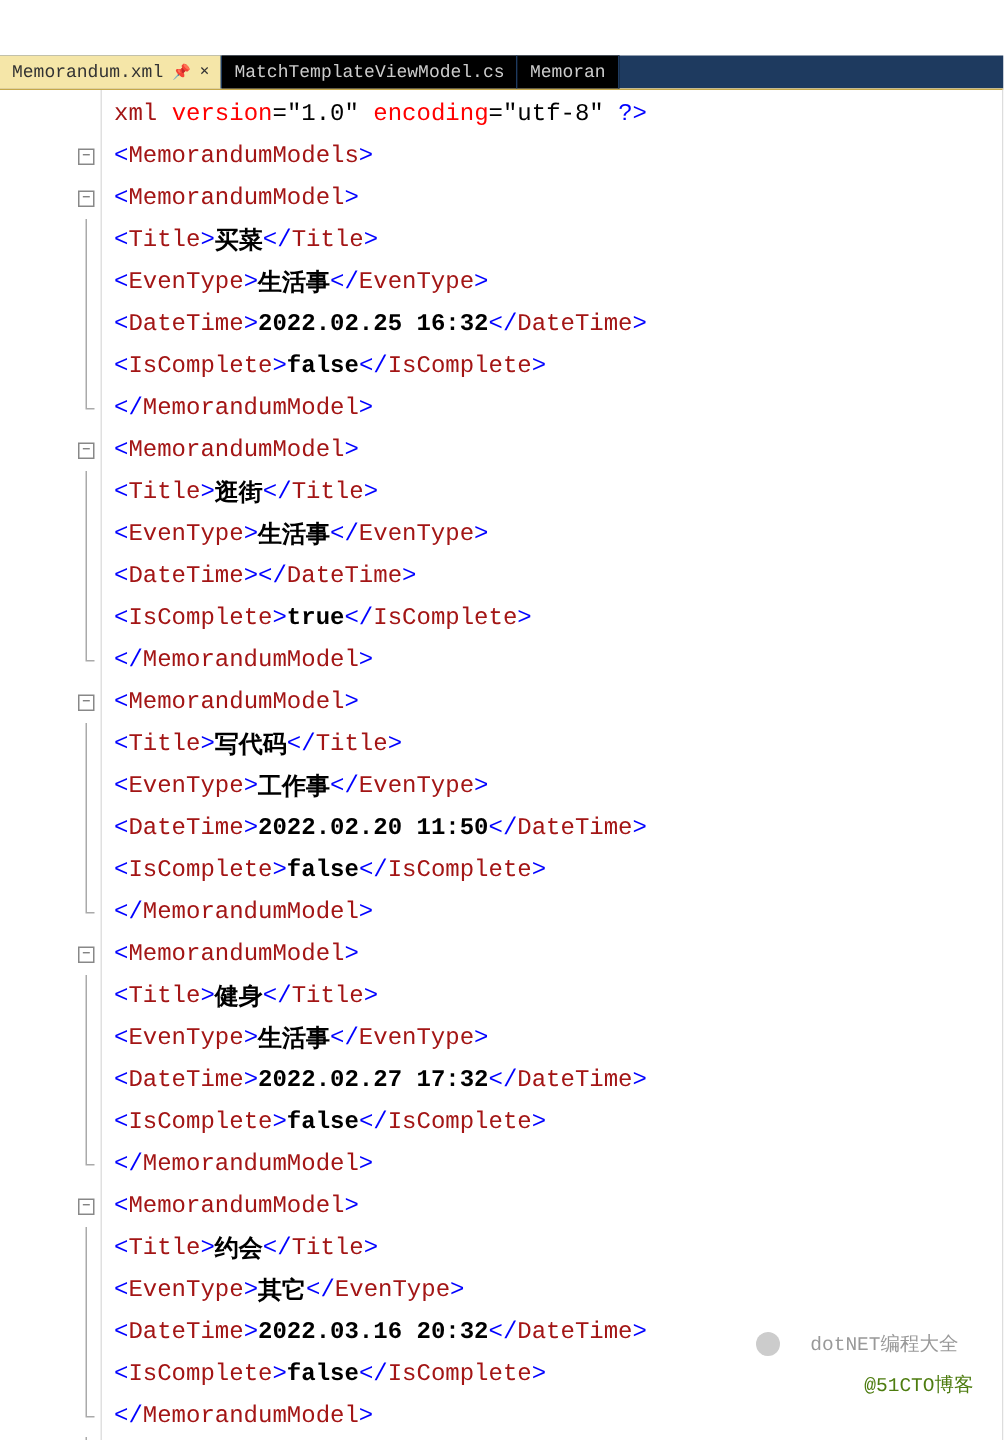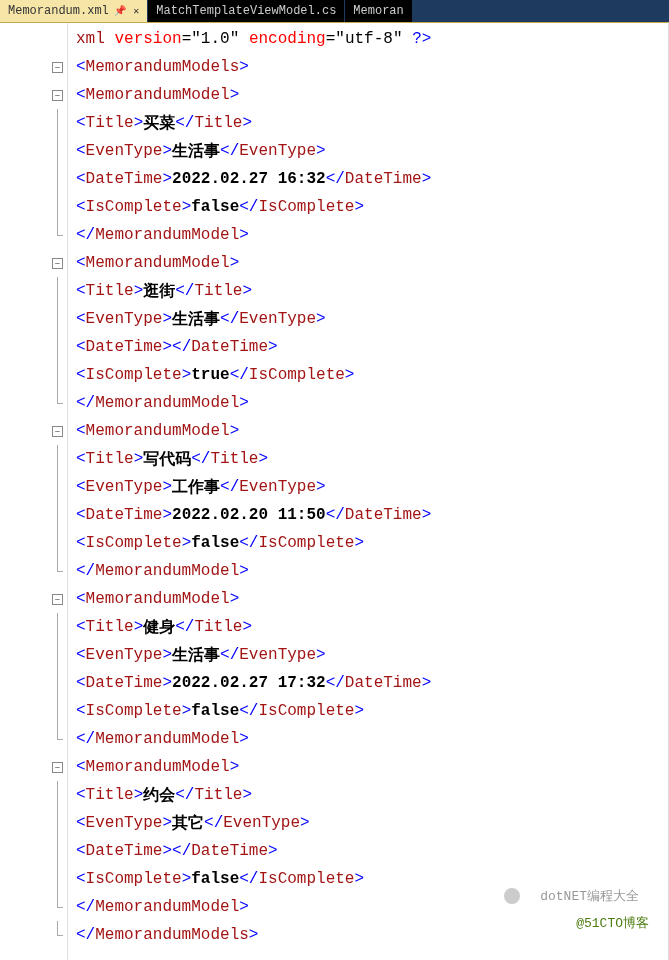--- a/index.html
+++ b/index.html
@@ -10,20 +10,21 @@
       width: 669px;
       height: 960px;
       overflow: hidden;
       position: relative;
     }
     .tabs {
       display: flex;
       background: #1e3a5f;
       height: 22px;
       align-items: center;
+      margin-top: 37px;
     }
     .tab {
       padding: 2px 8px;
       color: #ccc;
       font-size: 12px;
       background: #000000;
       height: 100%;
       display: flex;
       align-items: center;
       border-right: 1px solid #1e3a5f;
@@ -260,21 +261,21 @@
         <div class="fold-line end"></div>
         <div class="fold-end-tick"></div>
       </div>
     </div>
   <div class="code" id="code">
       <div class="code-line"><span class="xml-decl"><span class="tag-name">xml</span> <span class="xml-attr-name">version</span><span class="xml-attr-eq">=</span><span class="xml-attr-val">"1.0"</span> <span class="xml-attr-name">encoding</span><span class="xml-attr-eq">=</span><span class="xml-attr-val">"utf-8"</span> <span class="xml-decl">?&gt;</span></span></div>
       <div class="code-line"><span class="tag-bracket">&lt;</span><span class="tag-name">MemorandumModels</span><span class="tag-bracket">&gt;</span></div>
       <div class="code-line"><span class="tag-bracket">&lt;</span><span class="tag-name">MemorandumModel</span><span class="tag-bracket">&gt;</span></div>
       <div class="code-line">    <span class="tag-bracket">&lt;</span><span class="tag-name">Title</span><span class="tag-bracket">&gt;</span><span class="text-content">买菜</span><span class="tag-bracket">&lt;/</span><span class="tag-name">Title</span><span class="tag-bracket">&gt;</span></div>
       <div class="code-line">    <span class="tag-bracket">&lt;</span><span class="tag-name">EvenType</span><span class="tag-bracket">&gt;</span><span class="text-content">生活事</span><span class="tag-bracket">&lt;/</span><span class="tag-name">EvenType</span><span class="tag-bracket">&gt;</span></div>
-      <div class="code-line">    <span class="tag-bracket">&lt;</span><span class="tag-name">DateTime</span><span class="tag-bracket">&gt;</span><span class="text-content">2022.02.27 16:32</span><span class="tag-bracket">&lt;/</span><span class="tag-name">DateTime</span><span class="tag-bracket">&gt;</span></div>
+      <div class="code-line">    <span class="tag-bracket">&lt;</span><span class="tag-name">DateTime</span><span class="tag-bracket">&gt;</span><span class="text-content">2022.02.25 16:32</span><span class="tag-bracket">&lt;/</span><span class="tag-name">DateTime</span><span class="tag-bracket">&gt;</span></div>
       <div class="code-line">    <span class="tag-bracket">&lt;</span><span class="tag-name">IsComplete</span><span class="tag-bracket">&gt;</span><span class="text-content">false</span><span class="tag-bracket">&lt;/</span><span class="tag-name">IsComplete</span><span class="tag-bracket">&gt;</span></div>
       <div class="code-line"><span class="tag-bracket">&lt;/</span><span class="tag-name">MemorandumModel</span><span class="tag-bracket">&gt;</span></div>
       <div class="code-line"><span class="tag-bracket">&lt;</span><span class="tag-name">MemorandumModel</span><span class="tag-bracket">&gt;</span></div>
       <div class="code-line">    <span class="tag-bracket">&lt;</span><span class="tag-name">Title</span><span class="tag-bracket">&gt;</span><span class="text-content">逛街</span><span class="tag-bracket">&lt;/</span><span class="tag-name">Title</span><span class="tag-bracket">&gt;</span></div>
       <div class="code-line">    <span class="tag-bracket">&lt;</span><span class="tag-name">EvenType</span><span class="tag-bracket">&gt;</span><span class="text-content">生活事</span><span class="tag-bracket">&lt;/</span><span class="tag-name">EvenType</span><span class="tag-bracket">&gt;</span></div>
       <div class="code-line">    <span class="tag-bracket">&lt;</span><span class="tag-name">DateTime</span><span class="tag-bracket">&gt;</span><span class="tag-bracket">&lt;/</span><span class="tag-name">DateTime</span><span class="tag-bracket">&gt;</span></div>
       <div class="code-line">    <span class="tag-bracket">&lt;</span><span class="tag-name">IsComplete</span><span class="tag-bracket">&gt;</span><span class="text-content">true</span><span class="tag-bracket">&lt;/</span><span class="tag-name">IsComplete</span><span class="tag-bracket">&gt;</span></div>
       <div class="code-line"><span class="tag-bracket">&lt;/</span><span class="tag-name">MemorandumModel</span><span class="tag-bracket">&gt;</span></div>
       <div class="code-line">    <span class="tag-bracket">&lt;</span><span class="tag-name">MemorandumModel</span><span class="tag-bracket">&gt;</span></div>
       <div class="code-line">        <span class="tag-bracket">&lt;</span><span class="tag-name">Title</span><span class="tag-bracket">&gt;</span><span class="text-content">写代码</span><span class="tag-bracket">&lt;/</span><span class="tag-name">Title</span><span class="tag-bracket">&gt;</span></div>
@@ -284,21 +285,21 @@
       <div class="code-line">    <span class="tag-bracket">&lt;/</span><span class="tag-name">MemorandumModel</span><span class="tag-bracket">&gt;</span></div>
       <div class="code-line">    <span class="tag-bracket">&lt;</span><span class="tag-name">MemorandumModel</span><span class="tag-bracket">&gt;</span></div>
       <div class="code-line">        <span class="tag-bracket">&lt;</span><span class="tag-name">Title</span><span class="tag-bracket">&gt;</span><span class="text-content">健身</span><span class="tag-bracket">&lt;/</span><span class="tag-name">Title</span><span class="tag-bracket">&gt;</span></div>
       <div class="code-line">        <span class="tag-bracket">&lt;</span><span class="tag-name">EvenType</span><span class="tag-bracket">&gt;</span><span class="text-content">生活事</span><span class="tag-bracket">&lt;/</span><span class="tag-name">EvenType</span><span class="tag-bracket">&gt;</span></div>
       <div class="code-line">        <span class="tag-bracket">&lt;</span><span class="tag-name">DateTime</span><span class="tag-bracket">&gt;</span><span class="text-content">2022.02.27 17:32</span><span class="tag-bracket">&lt;/</span><span class="tag-name">DateTime</span><span class="tag-bracket">&gt;</span></div>
       <div class="code-line">        <span class="tag-bracket">&lt;</span><span class="tag-name">IsComplete</span><span class="tag-bracket">&gt;</span><span class="text-content">false</span><span class="tag-bracket">&lt;/</span><span class="tag-name">IsComplete</span><span class="tag-bracket">&gt;</span></div>
       <div class="code-line">    <span class="tag-bracket">&lt;/</span><span class="tag-name">MemorandumModel</span><span class="tag-bracket">&gt;</span></div>
       <div class="code-line">    <span class="tag-bracket">&lt;</span><span class="tag-name">MemorandumModel</span><span class="tag-bracket">&gt;</span></div>
       <div class="code-line">        <span class="tag-bracket">&lt;</span><span class="tag-name">Title</span><span class="tag-bracket">&gt;</span><span class="text-content">约会</span><span class="tag-bracket">&lt;/</span><span class="tag-name">Title</span><span class="tag-bracket">&gt;</span></div>
       <div class="code-line">        <span class="tag-bracket">&lt;</span><span class="tag-name">EvenType</span><span class="tag-bracket">&gt;</span><span class="text-content">其它</span><span class="tag-bracket">&lt;/</span><span class="tag-name">EvenType</span><span class="tag-bracket">&gt;</span></div>
-      <div class="code-line">        <span class="tag-bracket">&lt;</span><span class="tag-name">DateTime</span><span class="tag-bracket">&gt;</span><span class="tag-bracket">&lt;/</span><span class="tag-name">DateTime</span><span class="tag-bracket">&gt;</span></div>
+      <div class="code-line">        <span class="tag-bracket">&lt;</span><span class="tag-name">DateTime</span><span class="tag-bracket">&gt;</span><span class="text-content">2022.03.16 20:32</span><span class="tag-bracket">&lt;/</span><span class="tag-name">DateTime</span><span class="tag-bracket">&gt;</span></div>
       <div class="code-line">        <span class="tag-bracket">&lt;</span><span class="tag-name">IsComplete</span><span class="tag-bracket">&gt;</span><span class="text-content">false</span><span class="tag-bracket">&lt;/</span><span class="tag-name">IsComplete</span><span class="tag-bracket">&gt;</span></div>
       <div class="code-line">    <span class="tag-bracket">&lt;/</span><span class="tag-name">MemorandumModel</span><span class="tag-bracket">&gt;</span></div>
       <div class="code-line"><span class="tag-bracket">&lt;/</span><span class="tag-name">MemorandumModels</span><span class="tag-bracket">&gt;</span></div>
     </div>
 </div>
 
 <div class="watermark1">
   <span class="wm-icon"></span>
   <span>dotNET编程大全</span>
 </div>

